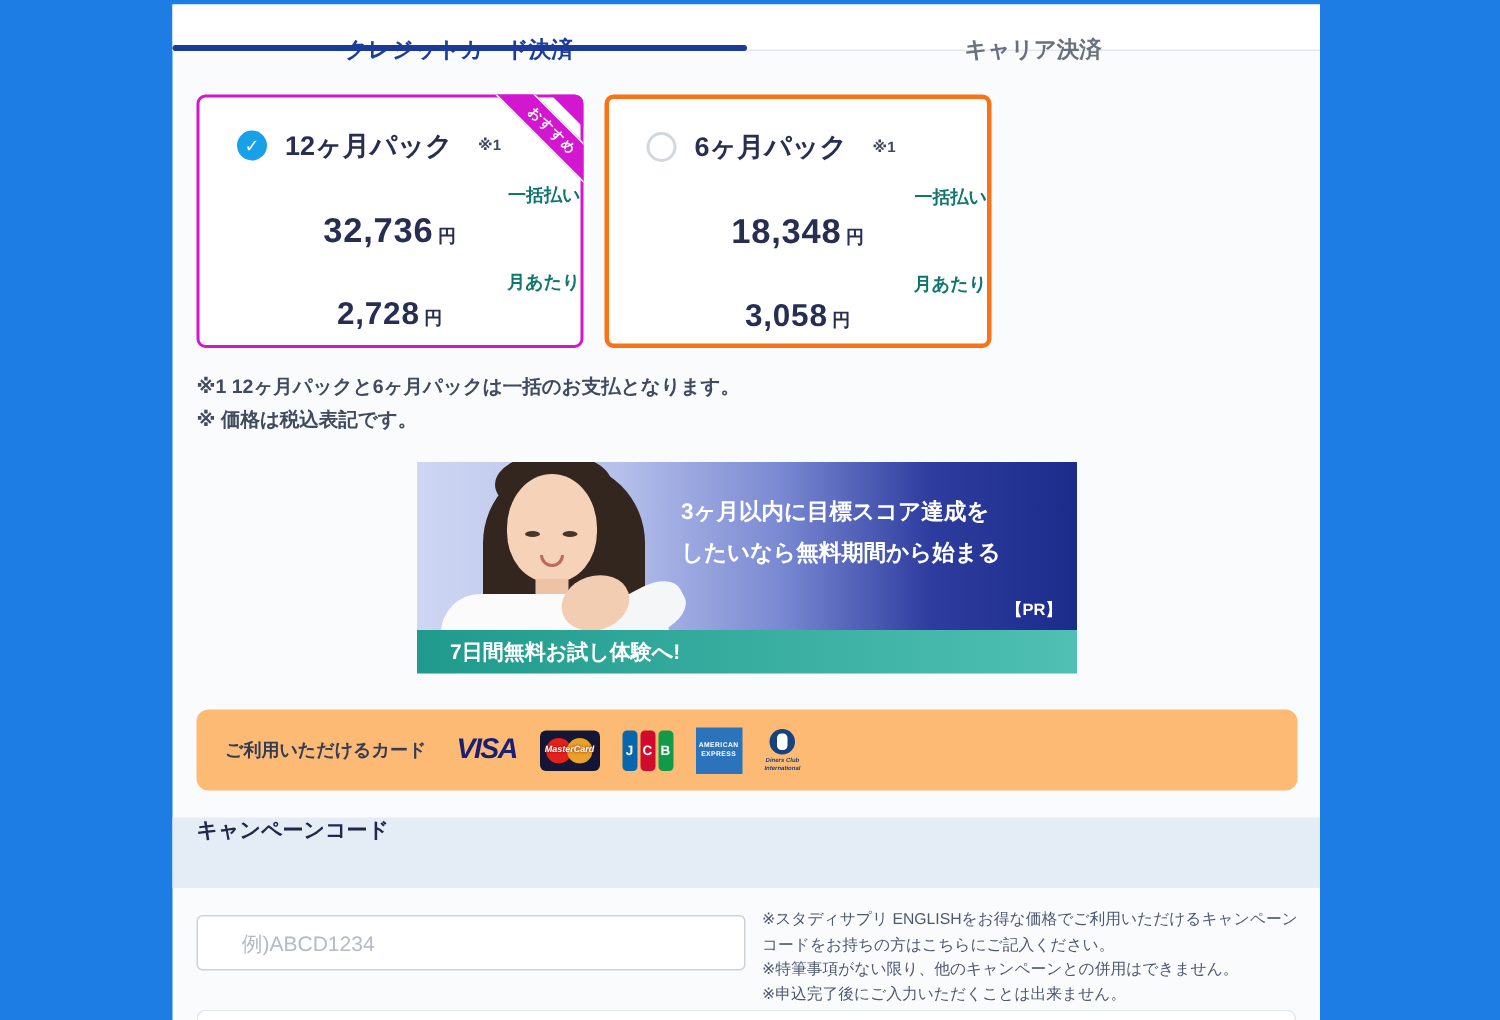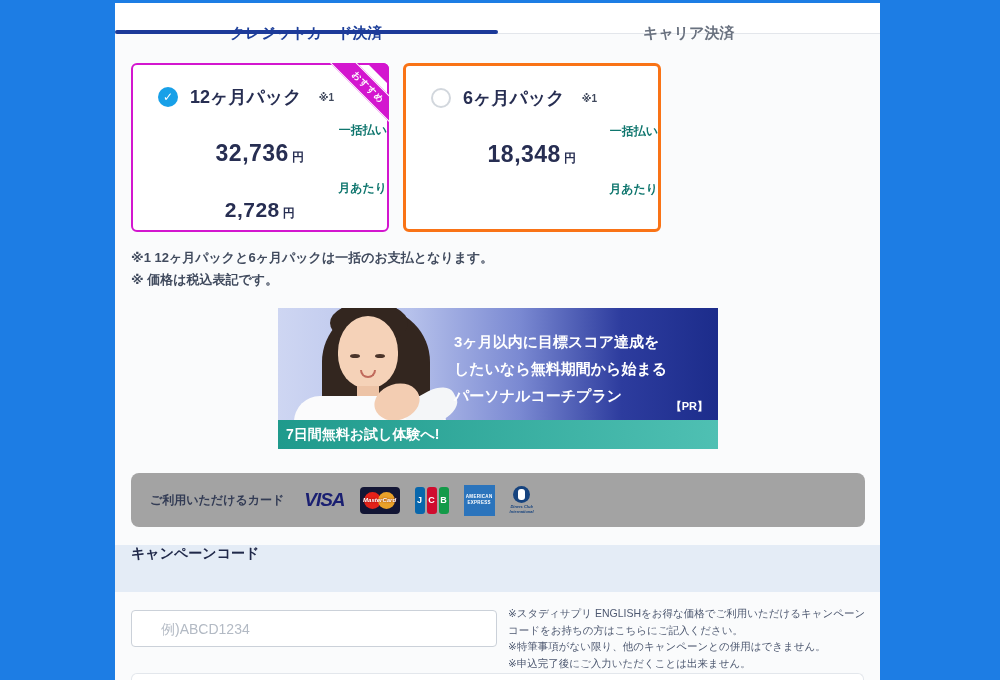--- a/index.html
+++ b/index.html
@@ -59,24 +59,24 @@
   .smile { left:82px; top:62px; width:16px; height:8px; border:2px solid #c06a5c; border-top:none;
            border-radius:0 0 14px 14px; background:transparent; }
   .neck  { left:79px; top:78px; width:22px; height:14px; background:#edc3a6; }
   .shirt { left:16px; top:88px; width:152px; height:26px; background:#fbfbfc; border-radius:30px 30px 0 0; }
   .sleeve{ left:126px; top:84px; width:54px; height:32px; background:#f4f6f8; border-radius:40%; transform:rotate(-28deg); }
   .hands { left:96px; top:76px; width:46px; height:36px; background:#f3cdb2; border-radius:50%; transform:rotate(-18deg); }
   .banner-copy { position:absolute; left:176px; top:20px; width:256px; color:#fff;
                  font-size:15px; font-weight:bold; line-height:27px; }
   .pr-badge { position:absolute; right:10px; bottom:6px; color:#fff; font-size:11px; font-weight:bold; }
   .banner-bar { height:29px; background:linear-gradient(90deg,#1f9a8c,#4fc0b3); color:#fff;
-                font-size:14px; font-weight:bold; line-height:29px; padding-left:8px; }
-
-  
-  .cardsbox { position:absolute; left:16px; top:470px; width:734px; height:54px; background:#a3a3a3;
+                font-size:14px; font-weight:bold; line-height:29px; padding-left:22px; }
+
+  
+  .cardsbox { position:absolute; left:16px; top:470px; width:734px; height:54px; background:#fdba74;
               border-radius:8px; display:flex; align-items:center; padding-left:19px; }
   .cards-label { font-size:12px; font-weight:600; color:#333c55; margin-right:20px; }
   .logos { display:flex; align-items:center; gap:15px; }
   .logo-visa { font-size:19px; font-weight:800; font-style:italic; color:#1a1f71; letter-spacing:-1px; }
   .logo-mc { position:relative; width:40px; height:27px; background:#131635; border-radius:4px; }
   .mc-c { position:absolute; top:5px; width:17px; height:17px; border-radius:50%; }
   .mc-red { left:4px; background:#e32119; }
   .mc-yel { left:18px; background:#f4a929; opacity:0.95; }
   .mc-text { position:absolute; top:10px; width:100%; text-align:center; font-size:6px; font-style:italic;
              font-weight:bold; color:#fff; text-shadow:0 0 2px #7a0c0c; }
@@ -143,20 +143,21 @@
     <div class="plan-card card-6">
       <div class="plan-head">
         <span class="radio"></span>
         <span class="plan-title">6ヶ月パック</span>
         <span class="ref">※1</span>
       </div>
       <div class="price-block">
         <div class="plabel">一括払い</div>
         <div class="pval"><span>18,348</span><span class="unit">円</span></div>
         <div class="plabel">月あたり</div>
+        <div class="pval small"><span>3,058</span><span class="unit">円</span></div>
       </div>
     </div>
 
 
     <div class="notes1">
       <div>※1 12ヶ月パックと6ヶ月パックは一括のお支払となります。</div>
       <div>※ 価格は税込表記です。</div>
     </div>
 
     <div class="banner">
@@ -167,21 +168,20 @@
         <div class="fig eye l"></div>
         <div class="fig eye r"></div>
         <div class="fig smile"></div>
         <div class="fig neck"></div>
         <div class="fig shirt"></div>
         <div class="fig sleeve"></div>
         <div class="fig hands"></div>
         <div class="banner-copy">
           <div>3ヶ月以内に目標スコア達成を</div>
           <div>したいなら無料期間から始まる</div>
-          <div>パーソナルコーチプラン</div>
         </div>
         <div class="pr-badge">【PR】</div>
       </div>
       <div class="banner-bar">7日間無料お試し体験へ!</div>
     </div>
 
     <div class="cardsbox">
       <span class="cards-label">ご利用いただけるカード</span>
       <div class="logos">
         <span class="logo-visa">VISA</span>

